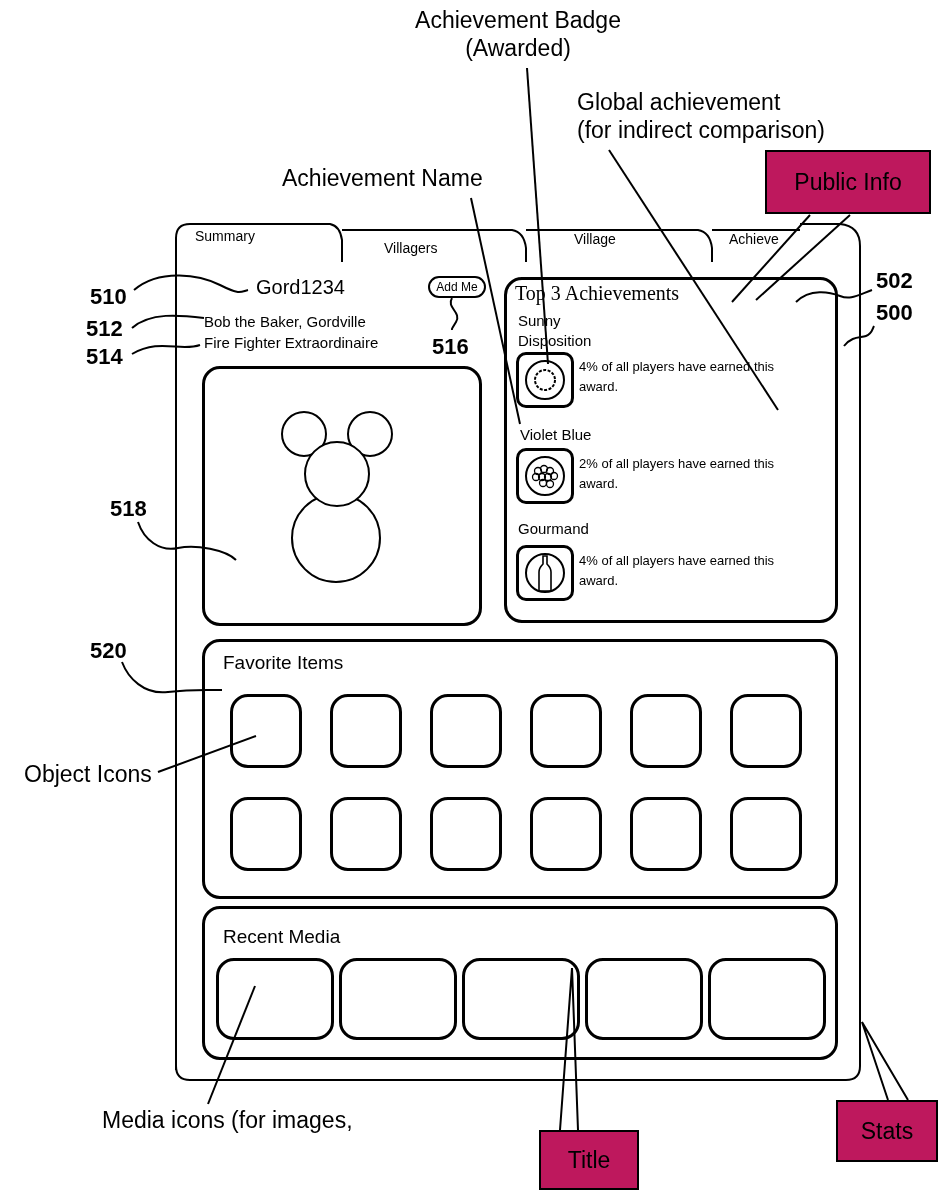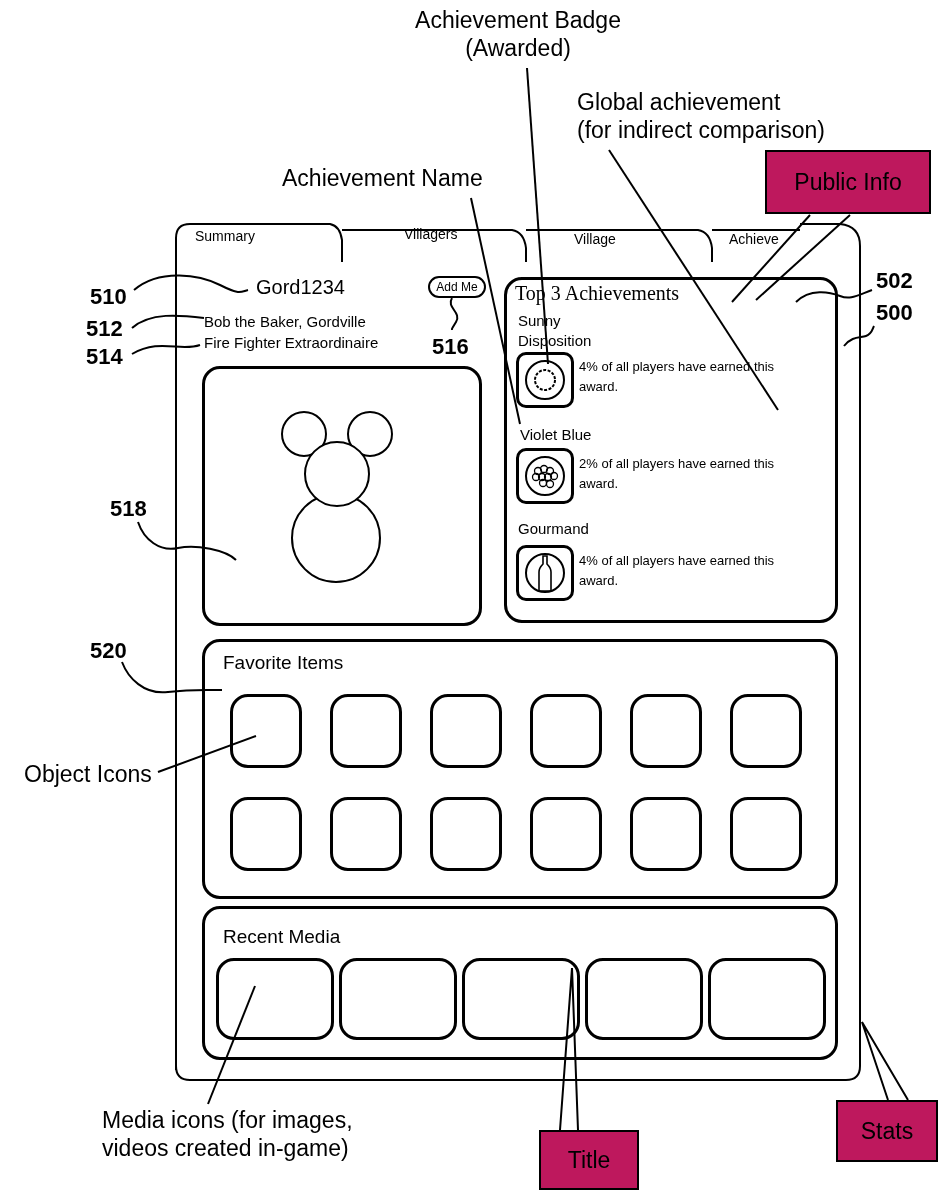--- a/index.html
+++ b/index.html
@@ -80,21 +80,21 @@
 <div class="ref" style="left:90px; top:284px;">510</div>
 <div class="ref" style="left:86px; top:316px;">512</div>
 <div class="ref" style="left:86px; top:344px;">514</div>
 <div class="ref" style="left:432px; top:334px;">516</div>
 <div class="ref" style="left:876px; top:268px;">502</div>
 <div class="ref" style="left:876px; top:300px;">500</div>
 <div class="ref" style="left:110px; top:496px;">518</div>
 <div class="ref" style="left:90px; top:638px;">520</div>
 
 <div class="tab" style="left:195px; top:228px;">Summary</div>
-<div class="tab" style="left:384px; top:226px;margin-left:20px;">Villagers</div>
+<div class="tab" style="left:384px; top:240px;">Villagers</div>
 <div class="tab" style="left:574px; top:231px;">Village</div>
 <div class="tab" style="left:729px; top:231px;">Achieve</div>
 
 <div class="txt" style="left:256px; top:276px; font-size:20px;">Gord1234</div>
 <div class="abs" style="left:428px; top:276px; width:58px; height:22px; border:2px solid #000; border-radius:12px; box-sizing:border-box; font-size:12px; text-align:center; line-height:18px;">Add Me</div>
 <div class="txt" style="left:204px; top:313px; font-size:15px;">Bob the Baker, Gordville</div>
 <div class="txt" style="left:204px; top:334px; font-size:15px;">Fire Fighter Extraordinaire</div>
 
 <div class="rbox" style="left:202px; top:366px; width:274px; height:254px;"></div>
 <svg class="abs" style="left:202px; top:366px;" width="280" height="260">
@@ -181,16 +181,15 @@
     <div class="media" style="left: 216px; top: 958px;"></div>
     <div class="media" style="left: 339px; top: 958px;"></div>
     <div class="media" style="left: 462px; top: 958px;"></div>
     <div class="media" style="left: 585px; top: 958px;"></div>
     <div class="media" style="left: 708px; top: 958px;"></div>
   </div>
 
 <div class="callout" style="left:24px; top:760px; text-align:left;">Object Icons</div>
 <div class="callout left" style="left:102px; top:1106px;">
   <div>Media icons (for images,</div>
-  <div>videos created in-game)</div>
 </div>
 <div class="box" style="left:539px; top:1130px; width:96px; height:56px;">Title</div>
 <div class="box" style="left:836px; top:1100px; width:98px; height:58px;">Stats</div>
 
 </body></html>

